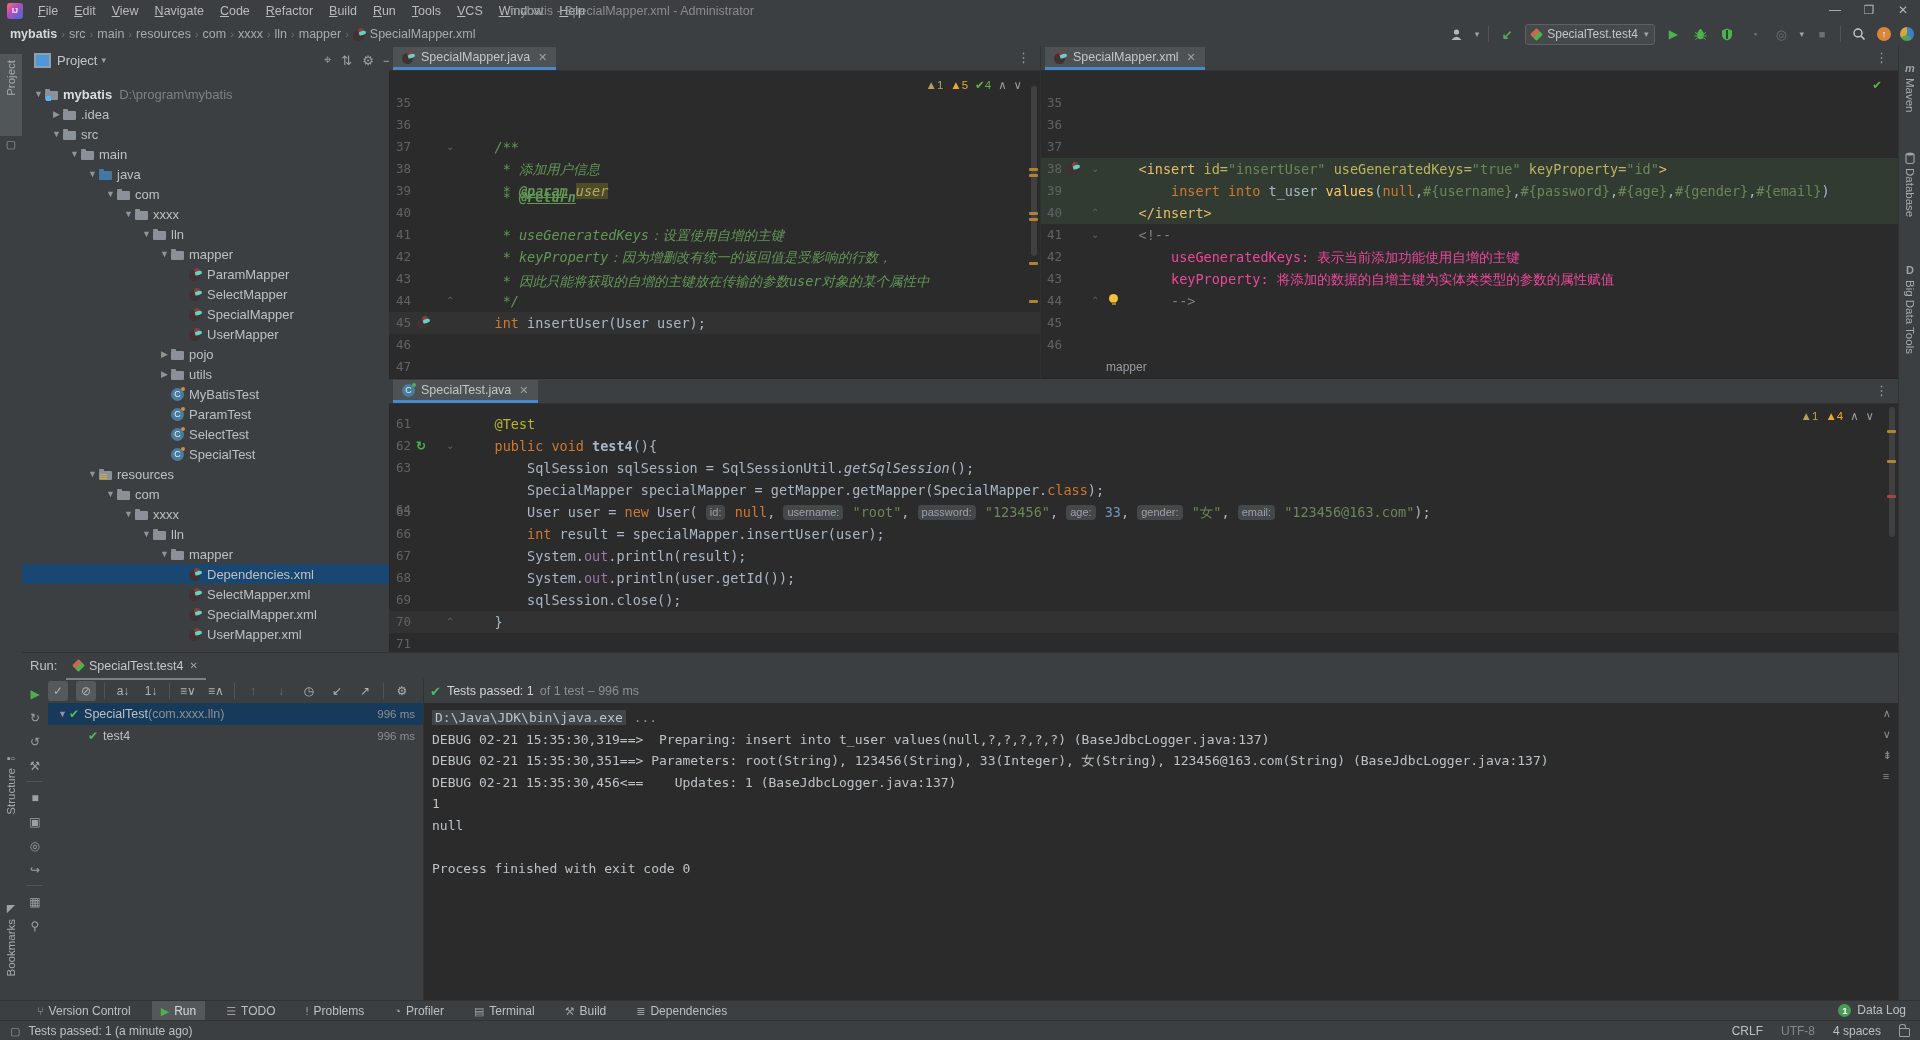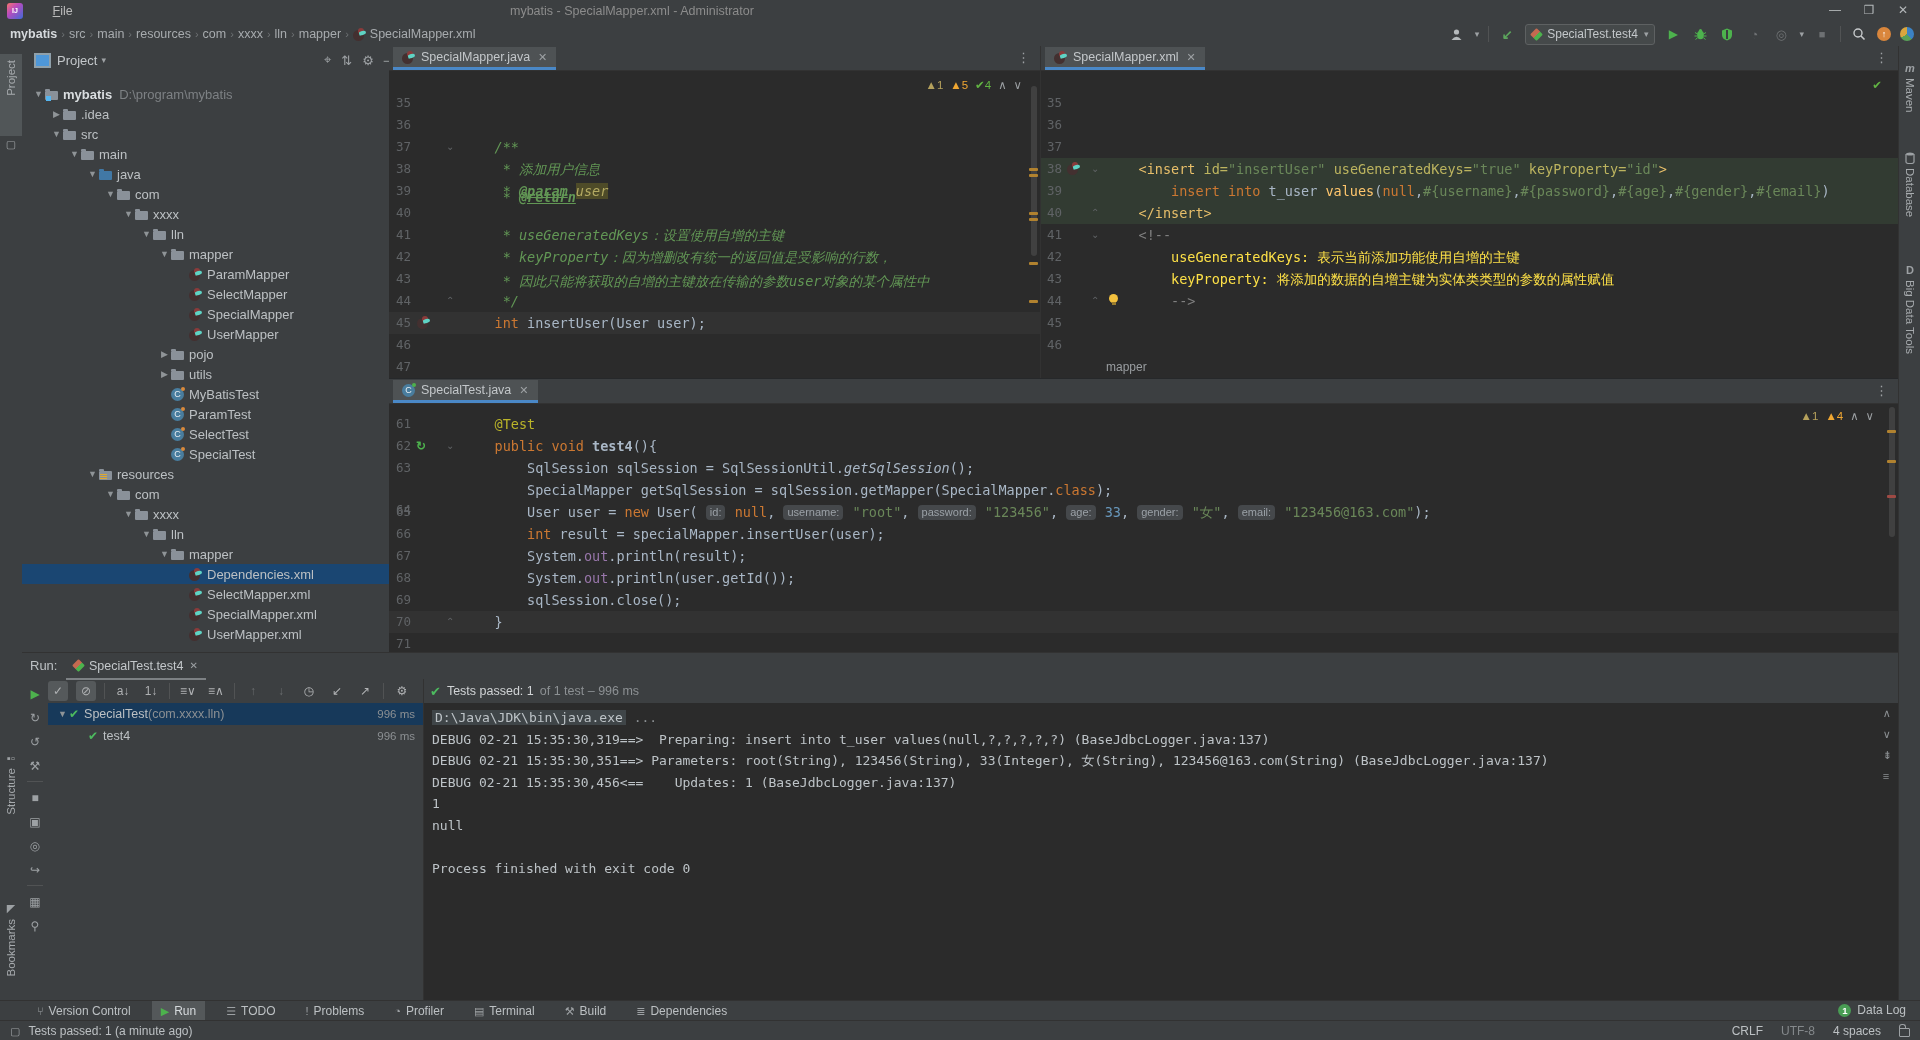--- a/index.html
+++ b/index.html
@@ -5,21 +5,21 @@
   html,body{margin:0;padding:0;background:#1e1f22;}
   #app{position:relative;width:1920px;height:1040px;background:#2b2b2b;overflow:hidden;
        font-family:"Liberation Sans",sans-serif;color:#bbbbbb;font-size:13px;
        -webkit-font-smoothing:antialiased;}
   .abs{position:absolute;}
   
   #titlebar{left:0;top:0;width:1920px;height:22px;background:#3c3f41;border-bottom:1px solid #2c2e2f;}
   #logo{left:7px;top:3px;width:16px;height:16px;border-radius:3px;
         background:linear-gradient(135deg,#f9756c 0%,#b94bbd 40%,#3f6ad8 100%);
         color:#fff;font-size:7px;font-weight:bold;text-align:center;line-height:16px;}
-  #menubar{left:30px;top:0;height:22px;display:flex;align-items:center;flex-direction:column;}
+  #menubar{left:30px;top:0;height:22px;display:flex;align-items:center;}
   .menu-item{padding:0 8px;height:22px;line-height:22px;color:#bbbbbb;font-size:12.5px;cursor:default;}
   .menu-item u{text-decoration:underline;}
   #window-title{left:510px;top:0;height:22px;line-height:22px;color:#8c8c8c;font-size:12.5px;}
   .win-btn{top:0;width:34px;height:22px;text-align:center;line-height:20px;color:#b4b8ba;font-size:12px;}
   
   #navbar{left:0;top:22px;width:1920px;height:24px;background:#3c3f41;border-bottom:1px solid #323232;}
   #breadcrumbs{left:10px;top:0;height:24px;display:flex;align-items:center;gap:4px;}
   .crumb{color:#a7abae;font-size:12.5px;}
   .crumb.first{font-weight:bold;color:#d5d9dc;}
   .crumb-sep{color:#6e7274;font-size:11px;}
@@ -88,21 +88,21 @@
   .code-line{position:absolute;white-space:pre;font-family:"DejaVu Sans Mono",monospace;font-size:13.5px;line-height:22px;height:22px;}
   .caret-line{position:absolute;left:0;width:100%;height:22px;background:#323232;}
   .hl-block{position:absolute;left:0;width:100%;background:rgba(85,135,85,0.18);}
   .fold{position:absolute;color:#606366;font-size:10px;line-height:22px;}
   .tok-p{color:#a9b7c6}.tok-k{color:#cc7832}.tok-s{color:#6a8759}.tok-n{color:#6897bb}
   .tok-c{color:#629755;font-style:italic}
   .tok-doc{color:#629755;font-style:italic;font-weight:bold;text-decoration:underline;}
   .tok-param-hl{color:#b3a962;background:#4e4b28;font-style:italic;}
   .tok-a{color:#bbb529}.tok-m{color:#ffc66d}.tok-f{color:#9876aa}
   .tok-static{color:#a9b7c6;font-style:italic}.tok-decl{color:#a9b7c6;font-weight:bold}
-  .tok-tg{color:#e8bf6a}.tok-at{color:#bcb45f}.tok-cx{color:#808080}.tok-cm{color:#fde047}
+  .tok-tg{color:#e8bf6a}.tok-at{color:#bcb45f}.tok-cx{color:#808080}.tok-cm{color:#ec4899}
   .tok-hint{display:inline-block;background:#45484b;color:#9ba1a7;border-radius:4px;padding:0 4px;
      font-family:"Liberation Sans",sans-serif;font-size:11px;line-height:15px;vertical-align:1px;margin-right:1px;}
   .insp-widget{position:absolute;display:flex;align-items:center;gap:7px;font-size:11.5px;color:#9da1a4;}
   .insp-widget .warn{color:#f0a732;}
   .insp-widget .weak{color:#b5a15c;}
   .insp-widget .ok{color:#62b543;}
   .stripe-mark{position:absolute;width:9px;height:3px;background:#b1822f;border-radius:1px;}
   .stripe-mark.red{background:#9e4a44;}
   .scroll-thumb{position:absolute;width:6px;border-radius:3px;background:rgba(255,255,255,0.10);}
   .xml-bc{position:absolute;left:65px;bottom:4px;color:#999da0;font-size:12px;}
@@ -619,21 +619,21 @@
     <div class="stripe-mark" style="right:2px;top:81px;"></div>
     <div class="stripe-mark red" style="right:2px;top:116px;"></div>
   <div class="caret-line" style="top: 232px;"></div>
       <div class="gutter-num" style="left: 0px; top: 34px; width: 22px;">61</div>
       <div class="code-line" style="left: 73px; top: 34px;"><span class="tok-p">    </span><span class="tok-a">@Test</span></div>
       <div class="gutter-num" style="left: 0px; top: 56px; width: 22px;">62</div>
       <div class="code-line" style="left: 73px; top: 56px;"><span class="tok-p">    </span><span class="tok-k">public void </span><span class="tok-decl">test4</span><span class="tok-p">(){</span></div>
       <div class="gutter-num" style="left: 0px; top: 78px; width: 22px;">63</div>
       <div class="code-line" style="left: 73px; top: 78px;"><span class="tok-p">        SqlSession sqlSession = SqlSessionUtil.</span><span class="tok-static">getSqlSession</span><span class="tok-p">();</span></div>
       <div class="gutter-num" style="left: 0px; top: 100px; width: 22px; margin-top: 20px;">64</div>
-      <div class="code-line" style="left: 73px; top: 100px;"><span class="tok-p">        SpecialMapper getSqlSession = sqlSession.getMapper(SpecialMapper.</span><span class="tok-k">class</span><span class="tok-p">);</span></div>
+      <div class="code-line" style="left: 73px; top: 100px;"><span class="tok-p">        SpecialMapper specialMapper = getMapper.getMapper(SpecialMapper.</span><span class="tok-k">class</span><span class="tok-p">);</span></div>
       <div class="gutter-num" style="left: 0px; top: 122px; width: 22px;">65</div>
       <div class="code-line" style="left: 73px; top: 122px;"><span class="tok-p">        User user = </span><span class="tok-k">new</span><span class="tok-p"> User( </span><span class="tok-hint">id:</span><span class="tok-p"> </span><span class="tok-k">null</span><span class="tok-p">, </span><span class="tok-hint">username:</span><span class="tok-p"> </span><span class="tok-s">"root"</span><span class="tok-p">, </span><span class="tok-hint">password:</span><span class="tok-p"> </span><span class="tok-s">"123456"</span><span class="tok-p">, </span><span class="tok-hint">age:</span><span class="tok-p"> </span><span class="tok-n">33</span><span class="tok-p">, </span><span class="tok-hint">gender:</span><span class="tok-p"> </span><span class="tok-s">"女"</span><span class="tok-p">, </span><span class="tok-hint">email:</span><span class="tok-p"> </span><span class="tok-s">"123456@163.com"</span><span class="tok-p">);</span></div>
       <div class="gutter-num" style="left: 0px; top: 144px; width: 22px;">66</div>
       <div class="code-line" style="left: 73px; top: 144px;"><span class="tok-p">        </span><span class="tok-k">int</span><span class="tok-p"> result = specialMapper.insertUser(user);</span></div>
       <div class="gutter-num" style="left: 0px; top: 166px; width: 22px;">67</div>
       <div class="code-line" style="left: 73px; top: 166px;"><span class="tok-p">        System.</span><span class="tok-f">out</span><span class="tok-p">.println(result);</span></div>
       <div class="gutter-num" style="left: 0px; top: 188px; width: 22px;">68</div>
       <div class="code-line" style="left: 73px; top: 188px;"><span class="tok-p">        System.</span><span class="tok-f">out</span><span class="tok-p">.println(user.getId());</span></div>
       <div class="gutter-num" style="left: 0px; top: 210px; width: 22px;">69</div>
       <div class="code-line" style="left: 73px; top: 210px;"><span class="tok-p">        sqlSession.close();</span></div>

